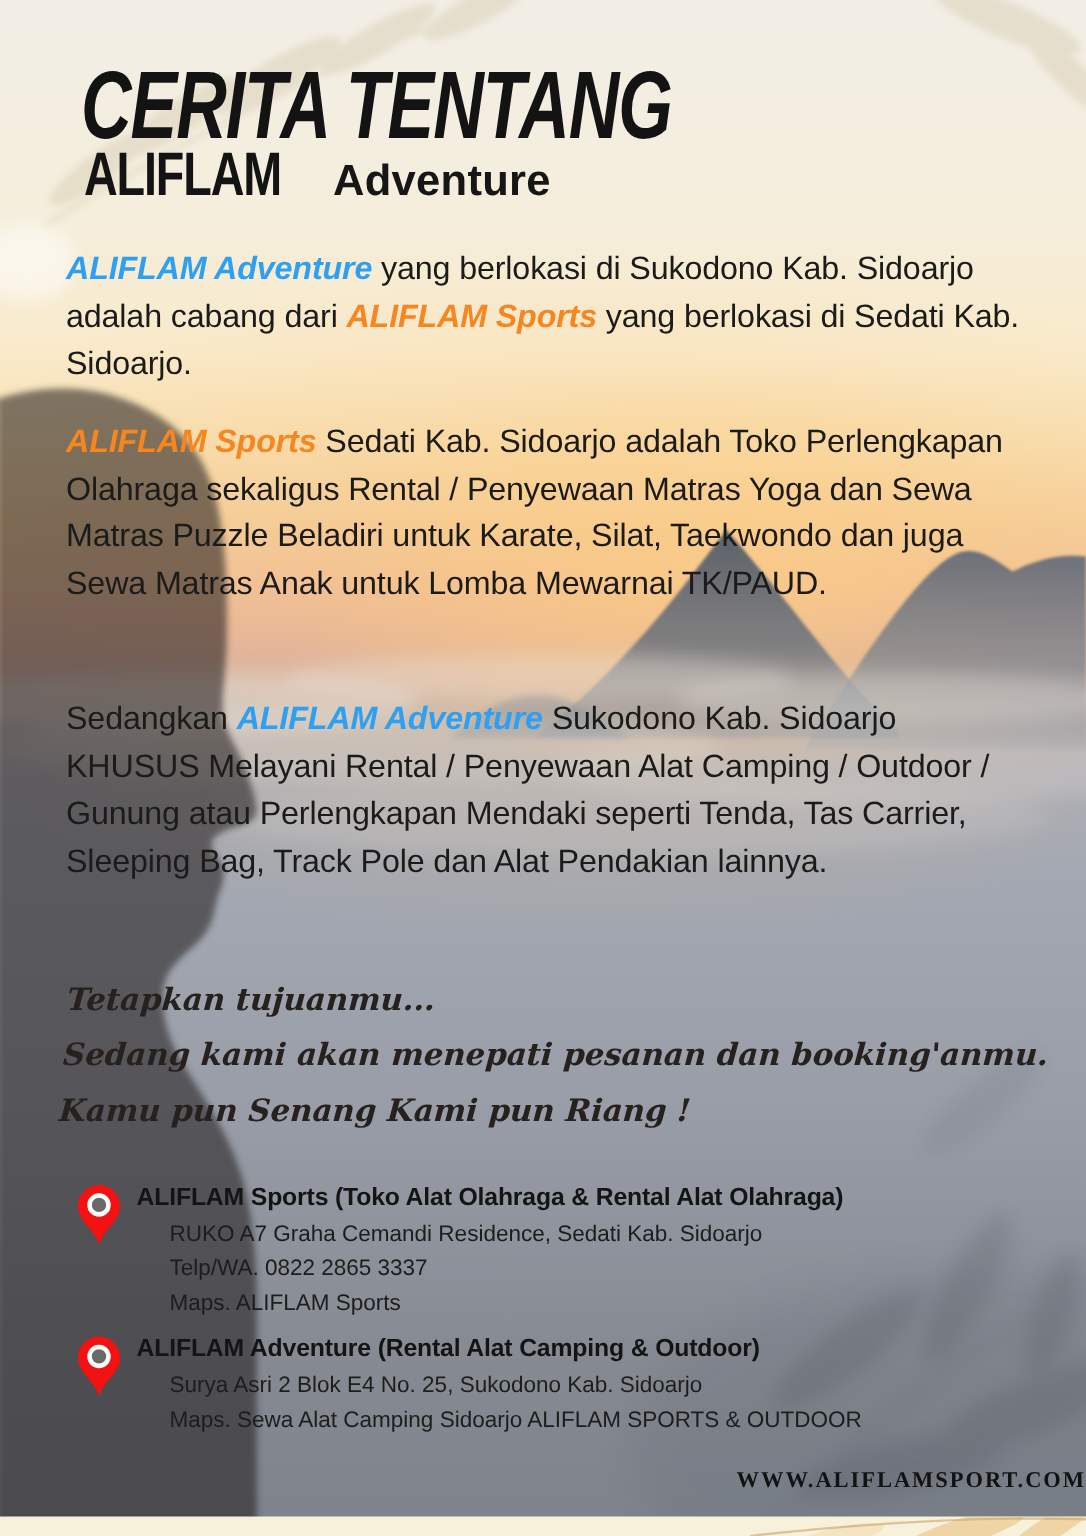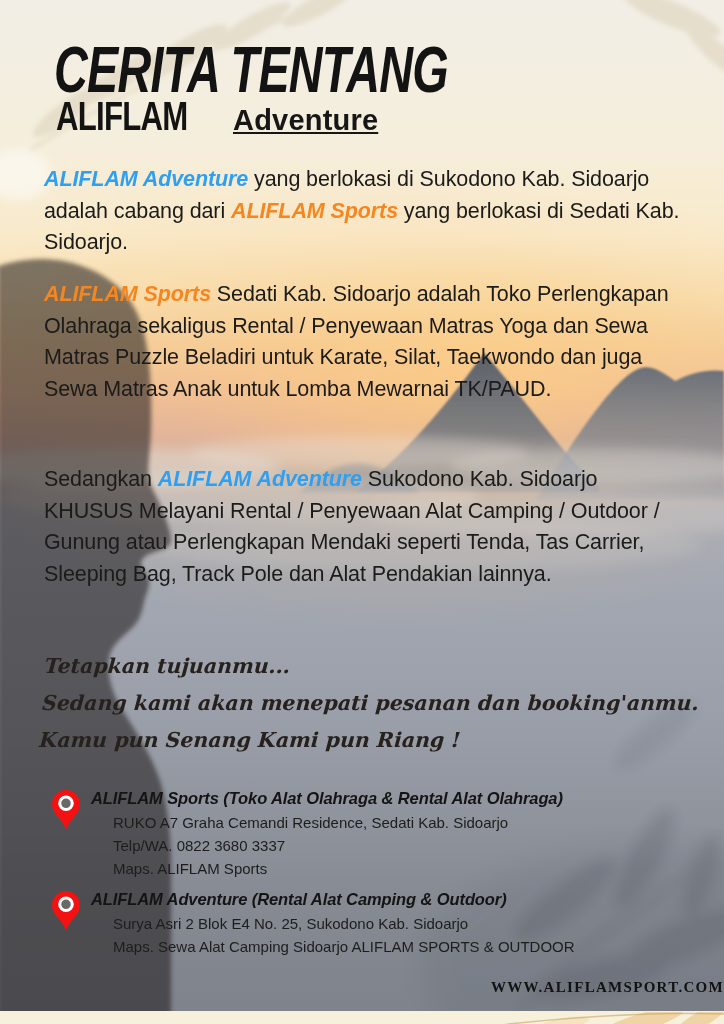--- a/index.html
+++ b/index.html
@@ -28,41 +28,41 @@
     transform:scaleX(.73);transform-origin:left top;
   }
   .subtitle{position:absolute;left:56px;top:96px;white-space:nowrap;}
   .subtitle .brand{
     display:inline-block;width:154px;font-size:41px;font-weight:bold;
     color:#131313;transform:scaleX(.76);transform-origin:left bottom;
     letter-spacing:-1px;vertical-align:baseline;line-height:1;
   }
   .subtitle .suffix{
     display:inline-block;font-size:29px;font-weight:bold;color:#161616;
-    letter-spacing:.2px;vertical-align:baseline;line-height:1;margin-left:23px;text-decoration:underline;
+    letter-spacing:.2px;vertical-align:baseline;line-height:1;margin-left:12px;
   }
   .para{
     position:absolute;left:44px;width:642px;margin:0;
     font-size:21.5px;line-height:31.6px;color:#1B1B1A;letter-spacing:-.1px;
   }
   .p1{top:164px}.p2{top:279px}.p3{top:464px}
   .brand-blue{color:var(--accent-blue,#2E9FF1);font-weight:bold;font-style:italic;}
   .brand-orange{color:var(--accent-orange,#F6861F);font-weight:bold;font-style:italic;}
   .tagline{
     position:absolute;left:46px;top:648px;color:#27211E;
     font-family:"DejaVu Serif",serif;font-style:italic;font-weight:bold;
     font-size:20.5px;line-height:37px;transform:skewX(-4deg);transform-origin:left top;
   }
   .locations{position:absolute;left:52px;top:787px;}
   .loc{display:flex;align-items:flex-start;margin-bottom:8px;}
   .pin{width:28px;flex:0 0 28px;margin-top:3px;color:var(--pin-red,#F31111);}
   .loc-text{margin-left:11px;}
   .loc-title{
     margin:0 0 2px 0;font-size:16.5px;font-weight:bold;color:#141414;
-    line-height:22px;letter-spacing:-.1px;font-style:italic;
+    line-height:22px;letter-spacing:-.1px;
   }
   .loc-line{margin:0 0 0 22px;font-size:15px;line-height:23px;color:#1D1D1C;}
   .footer{
     position:absolute;left:0;right:0;top:979px;text-align:right;
     font-size:15px;font-weight:bold;letter-spacing:1.3px;color:#121212;font-family:Liberation Serif, serif;
   }
   .bottom-strip{
     position:absolute;left:0;right:0;bottom:0;height:13px;z-index:3;
     background:#F7F1DB;overflow:hidden;
   }
@@ -167,21 +167,21 @@
     <div class="locations">
 
       <div class="loc">
         <svg class="pin" viewBox="0 0 24 34" aria-hidden="true">
           <path d="M12 0C5.4 0 0 5.4 0 12c0 5 2.6 8.2 6.2 12.4C8.6 27.2 10.6 30 12 34c1.4-4 3.4-6.8 5.8-9.6C21.4 20.2 24 17 24 12 24 5.4 18.6 0 12 0z" fill="currentColor"></path>
           <circle cx="12" cy="11.4" r="5.4" fill="#696966" stroke="#FFFFFF" stroke-width="2.6"></circle>
         </svg>
         <div class="loc-text">
           <p class="loc-title">ALIFLAM Sports (Toko Alat Olahraga &amp; Rental Alat Olahraga)</p>
           <p class="loc-line">RUKO A7 Graha Cemandi Residence, Sedati Kab. Sidoarjo</p>
-          <p class="loc-line">Telp/WA. 0822 3680 3337</p>
+          <p class="loc-line">Telp/WA. 0822 2865 3337</p>
           <p class="loc-line">Maps. ALIFLAM Sports</p>
         </div>
       </div>
 
       <div class="loc">
         <svg class="pin" viewBox="0 0 24 34" aria-hidden="true">
           <path d="M12 0C5.4 0 0 5.4 0 12c0 5 2.6 8.2 6.2 12.4C8.6 27.2 10.6 30 12 34c1.4-4 3.4-6.8 5.8-9.6C21.4 20.2 24 17 24 12 24 5.4 18.6 0 12 0z" fill="currentColor"></path>
           <circle cx="12" cy="11.4" r="5.4" fill="#696966" stroke="#FFFFFF" stroke-width="2.6"></circle>
         </svg>
         <div class="loc-text">

